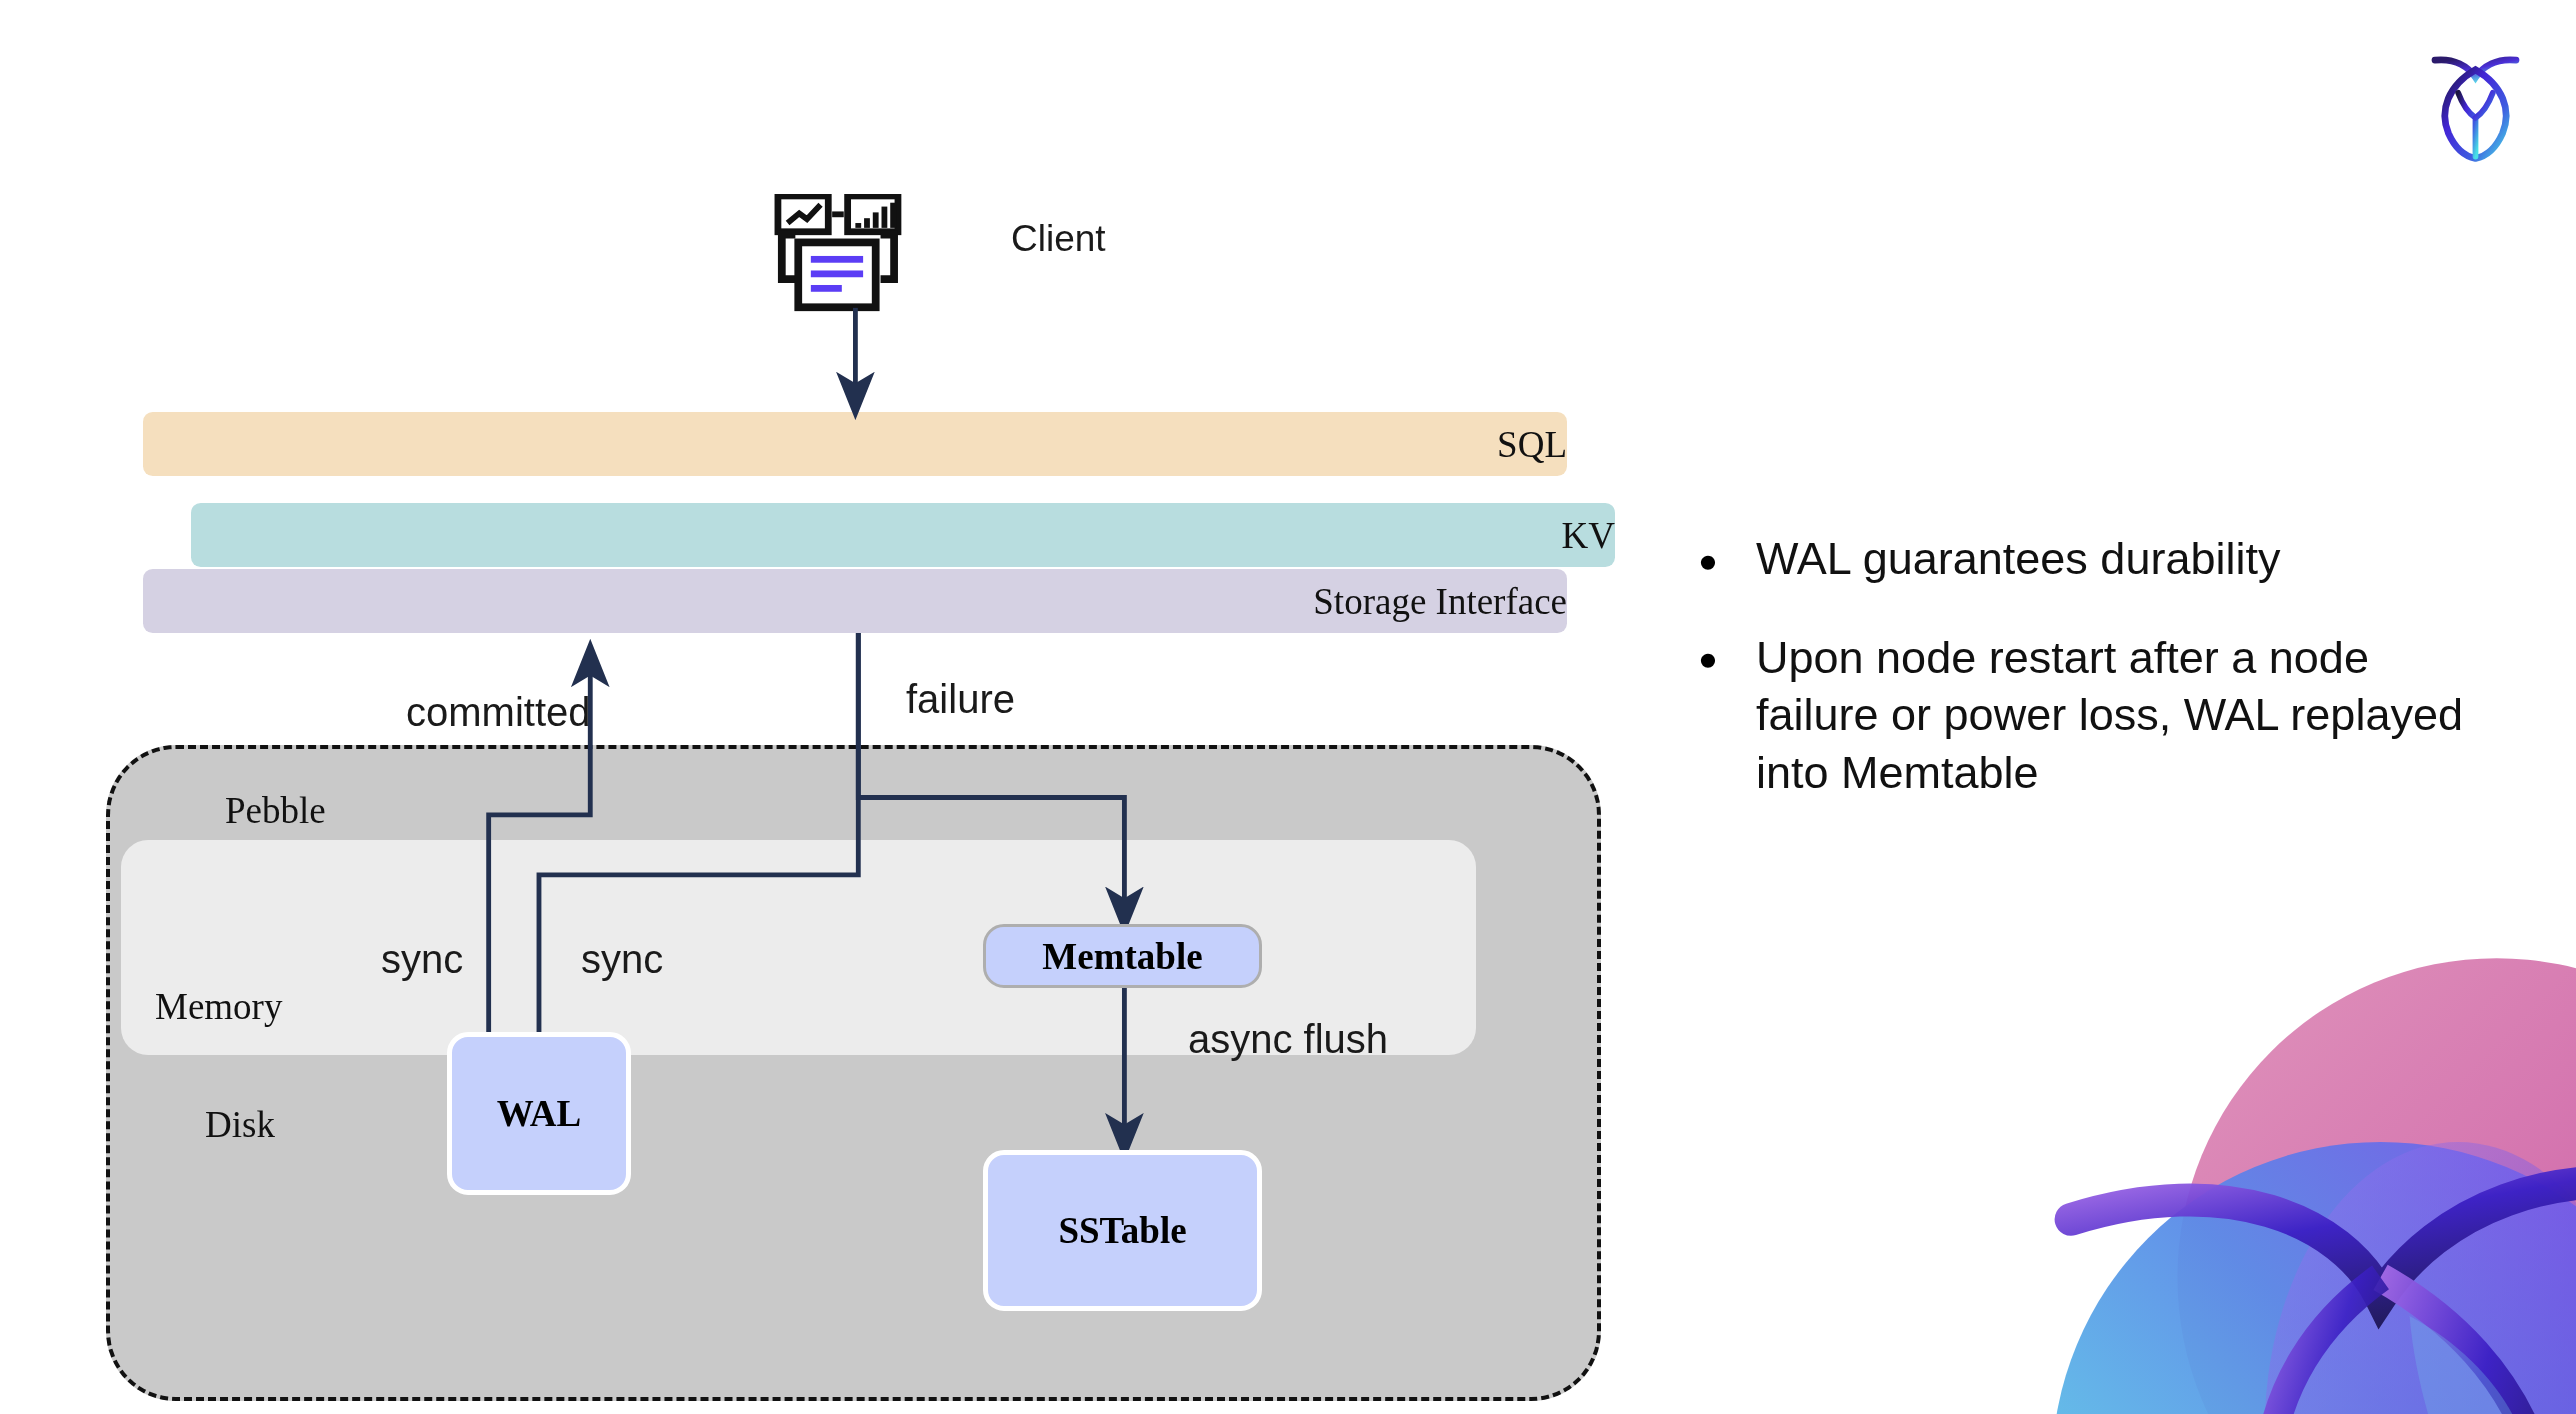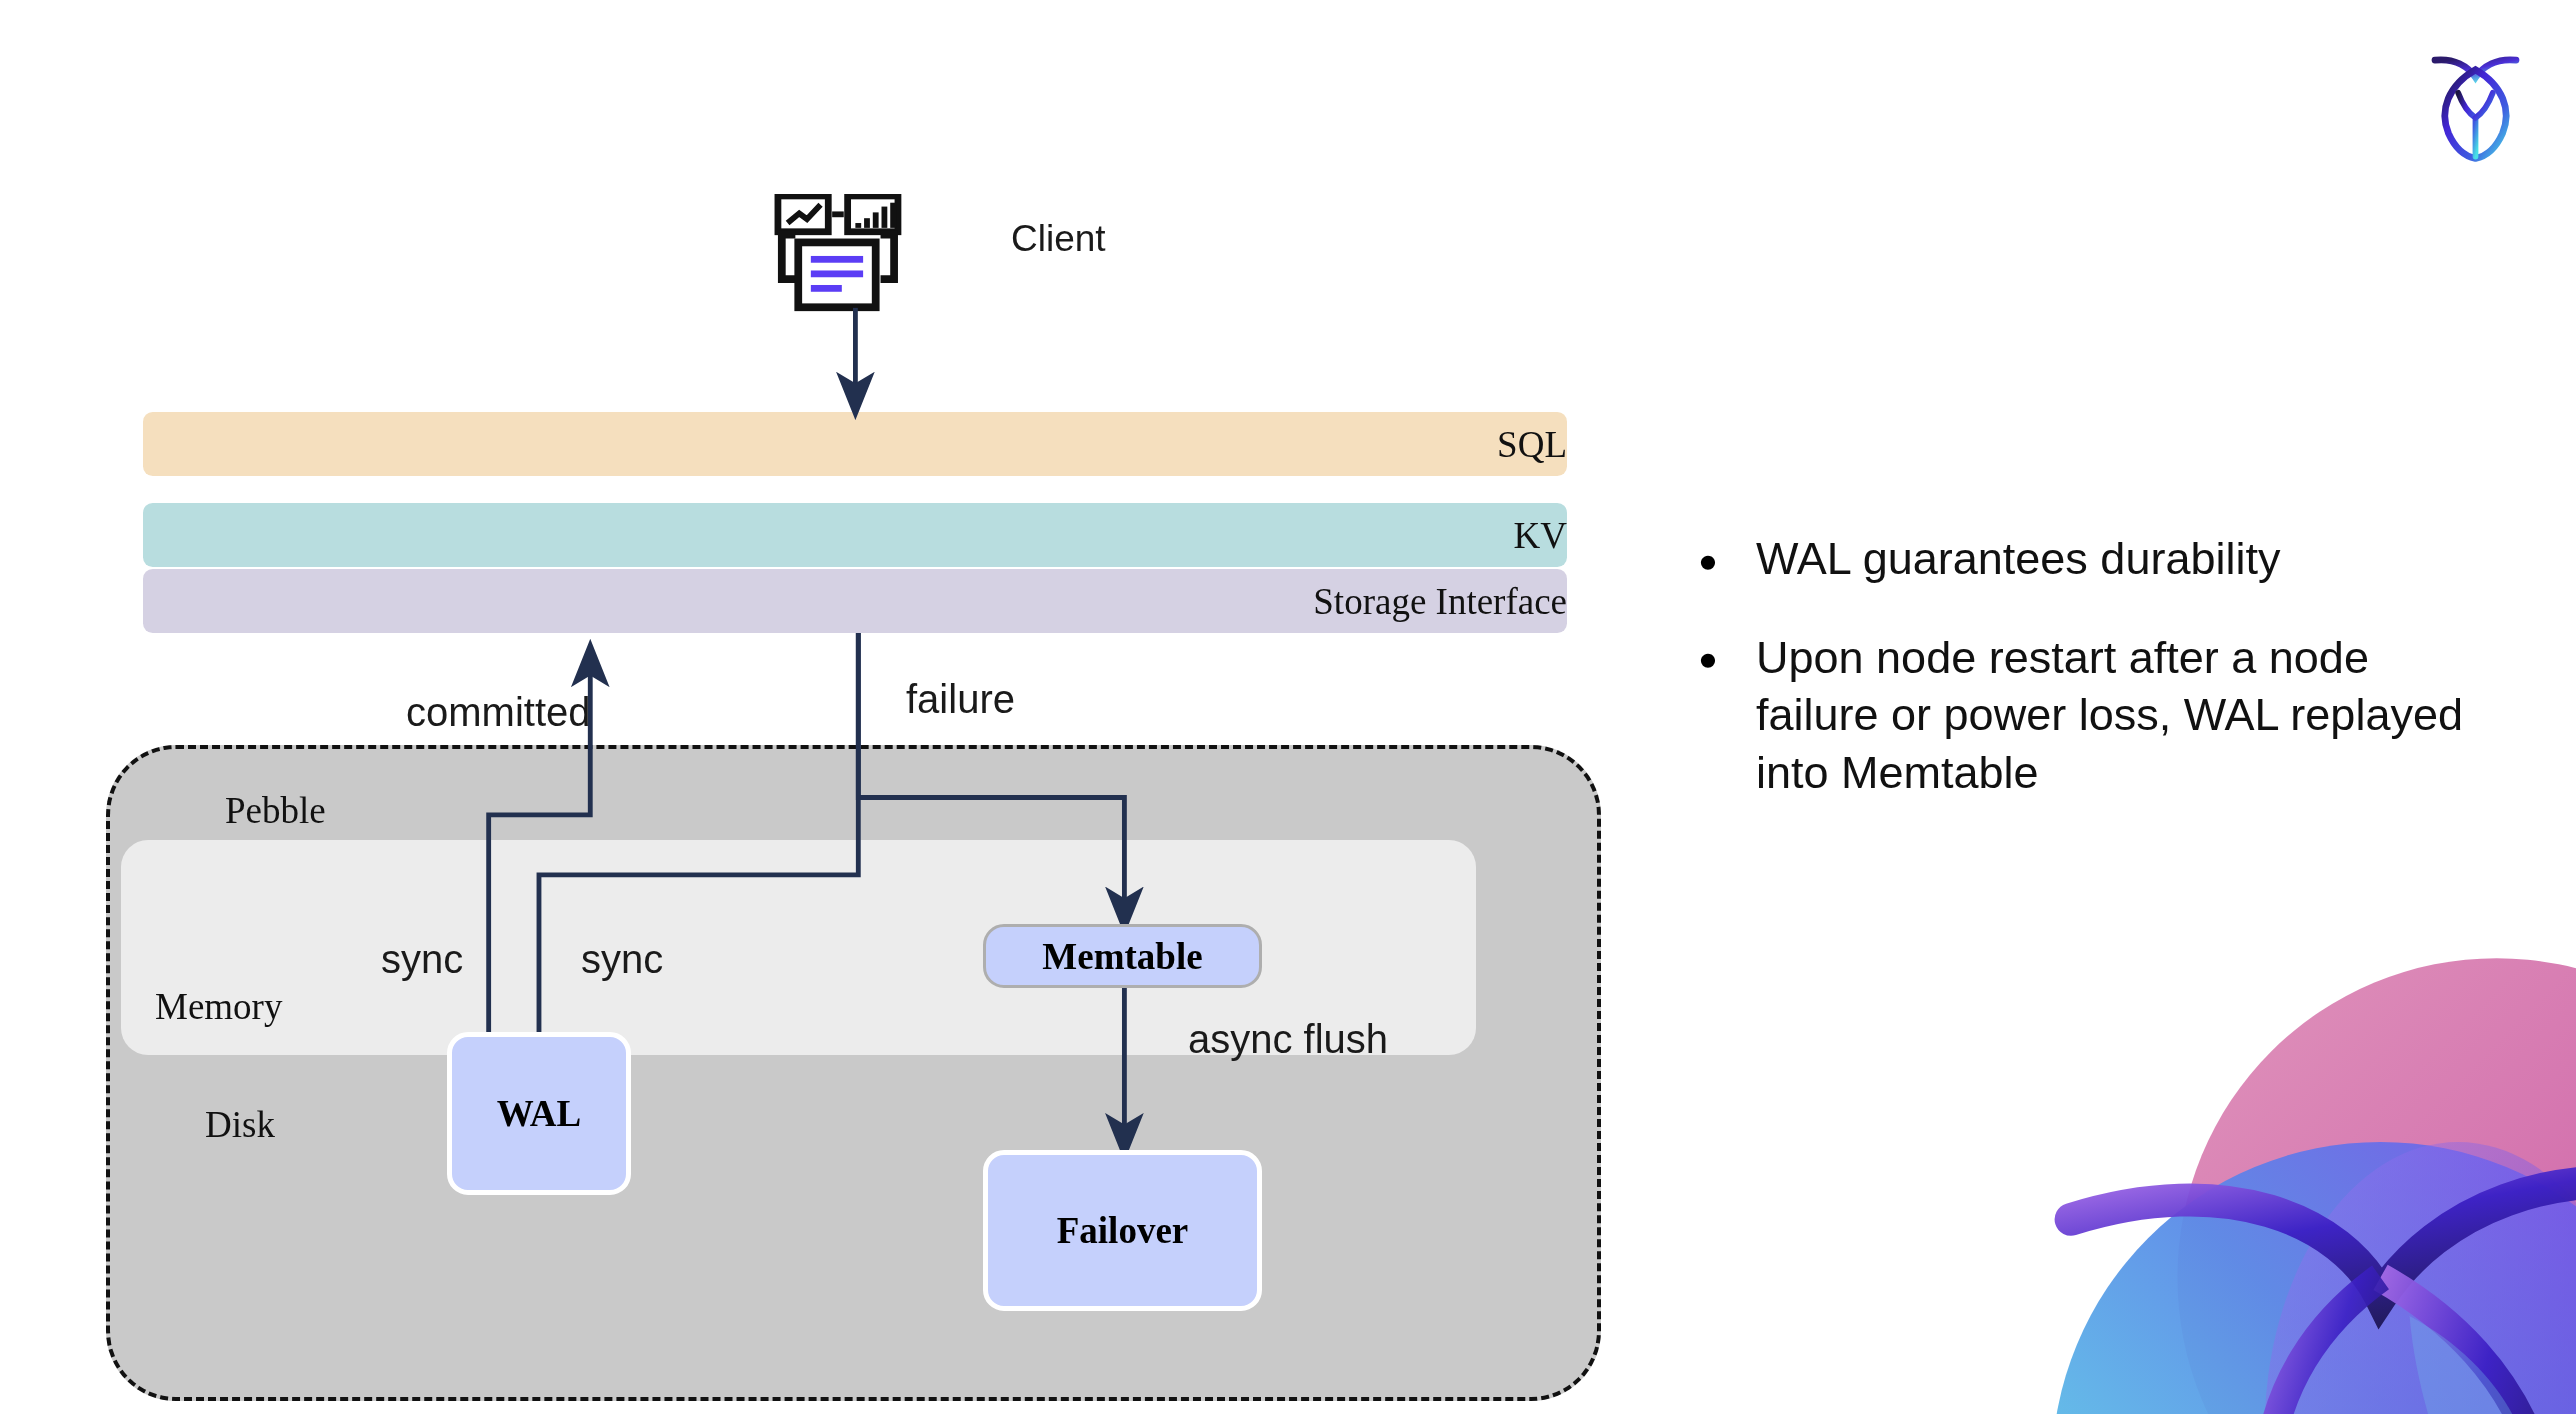--- a/index.html
+++ b/index.html
@@ -41,21 +41,21 @@
 
   
   .layer-bar{
     position:absolute;left:143px;width:1424px;height:64px;
     border-radius:9.7px;
     display:flex;align-items:center;justify-content:flex-end;
     font-family:"Liberation Serif", serif;
     font-size:37px;color:#111111;
   }
   #bar-sql{top:412px;background:#F5DFBE;}
-  #bar-kv{top:503px;background:#B8DDDF;}
+  #bar-kv{top:503px;background:#B8DDDF;margin-left:48px;}
   #bar-storage{top:569px;background:#D5D1E3;}
 
   
   #pebble-box{
     position:absolute;left:106px;top:745px;width:1495px;height:656px;
     background:#C9C9C9;
     border:4.8px dashed #111111;
     border-radius:70px;
     box-sizing:border-box;
   }
@@ -255,21 +255,21 @@
       </g>
     </svg>
 
     <div class="node-box" id="node-memtable">
       <span>Memtable</span>
     </div>
     <div class="node-box" id="node-wal">
       <span>WAL</span>
     </div>
     <div class="node-box" id="node-sstable">
-      <span>Failover</span>
+      <span>SSTable</span>
     </div>
 
     <div class="edge-label" id="lbl-committed">committed</div>
     <div class="edge-label" id="lbl-commit">failure</div>
     <div class="edge-label" id="lbl-sync-a">sync</div>
     <div class="edge-label" id="lbl-sync-b">sync</div>
     <div class="edge-label" id="lbl-async">async flush</div>
   </div>
 
   <div id="bullets">

